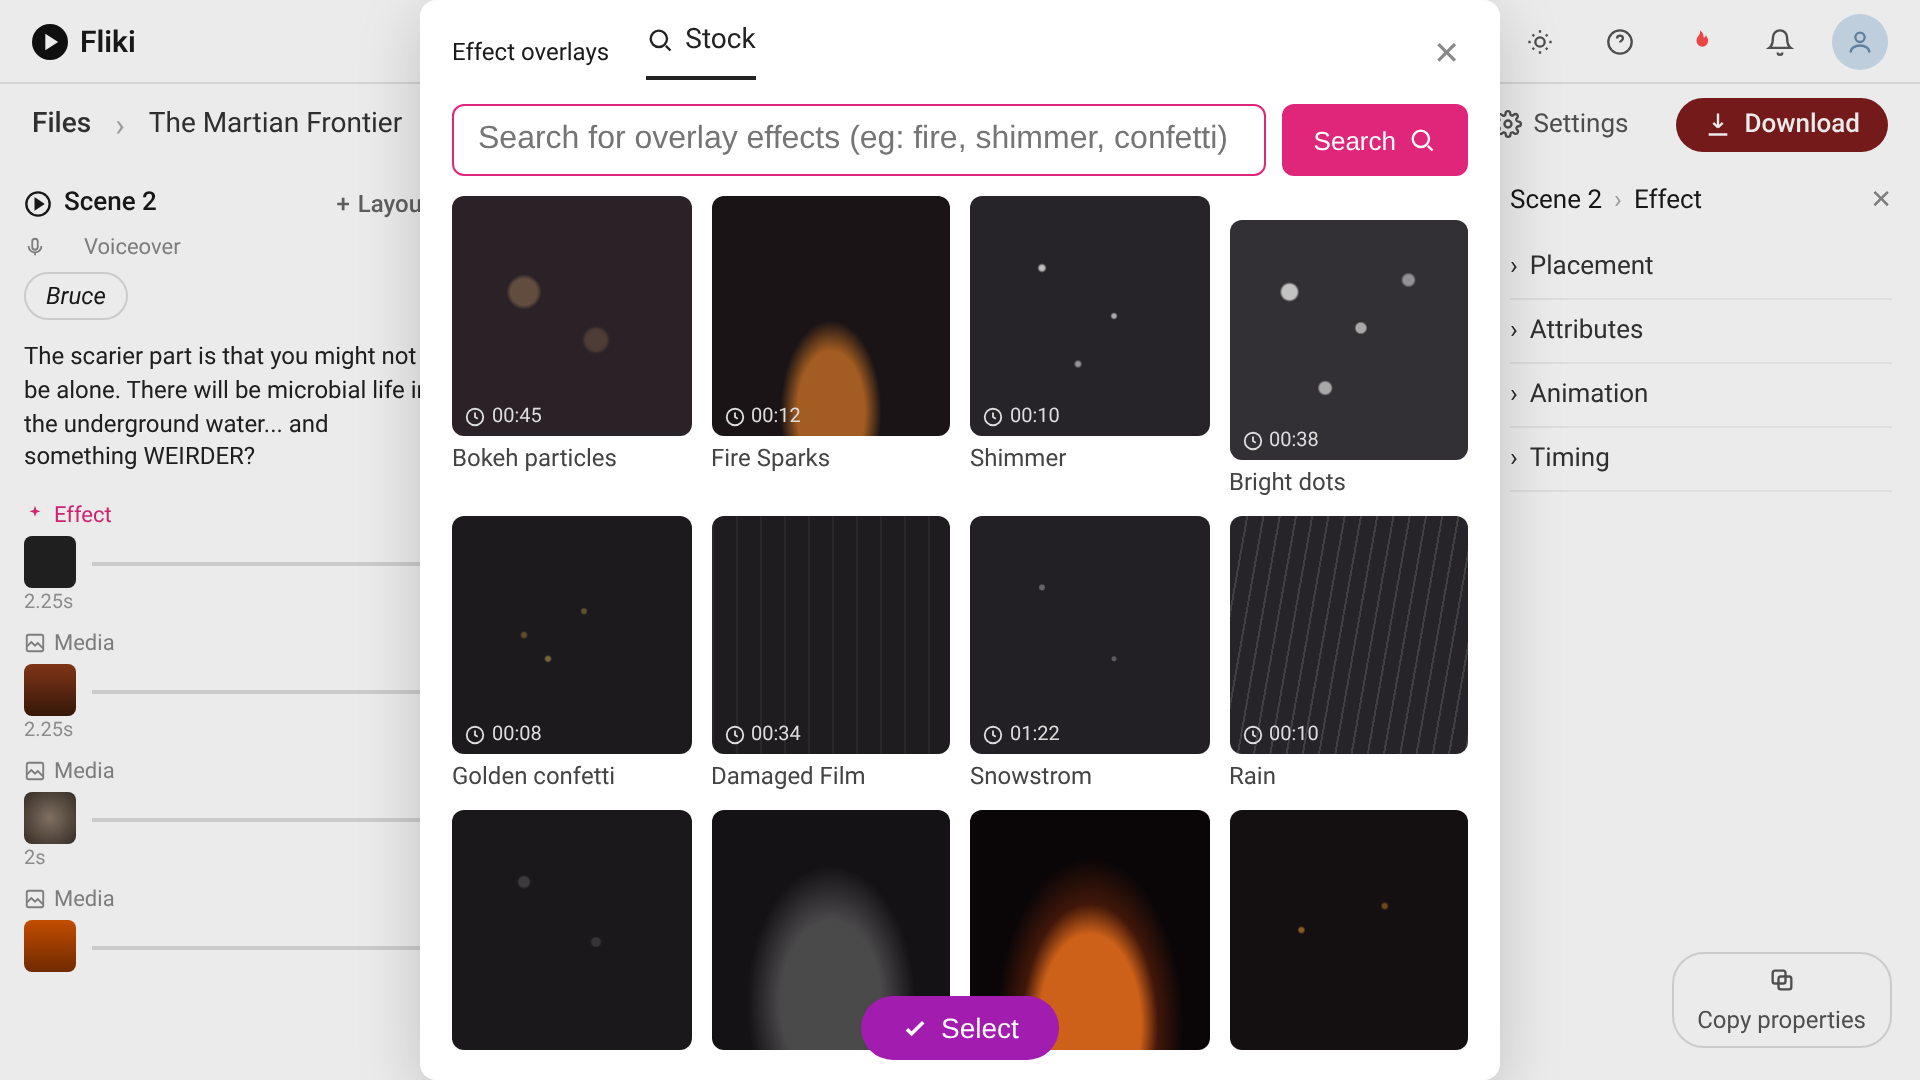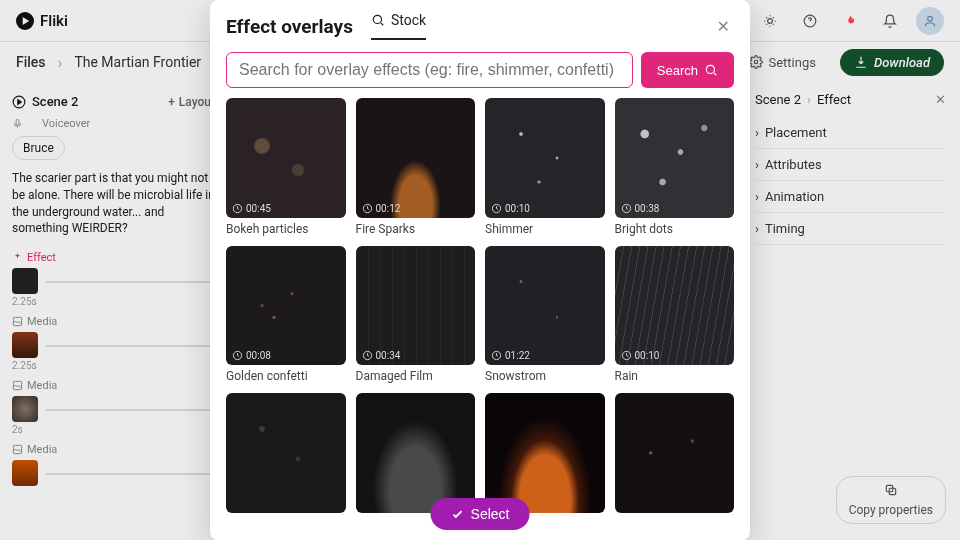--- a/index.html
+++ b/index.html
@@ -15,29 +15,29 @@
 .avatar { width: 28px; height: 28px; border-radius: 50%; background: #d0e0f0; display: flex; align-items: center; justify-content: center; }
 
 
 .secondbar { height: 40px; display: flex; align-items: center; padding: 0 16px; background: #fff; gap: 12px; }
 .crumb { font-size: 14px; color: #333; }
 .crumb.bold { font-weight: 500; }
 .chev { color: #aaa; }
 .secondbar-right { margin-left: auto; display: flex; gap: 10px; align-items: center; }
 .btn { display: flex; align-items: center; gap: 6px; padding: 6px 14px; border-radius: 18px; font-size: 13px; cursor: pointer; }
 .btn.ghost { color: #555; }
-.btn.primary { background: #14532d; color: #fff; font-weight: 500; font-style: italic; }
+.btn.primary { background: #7f1d1d; color: #fff; font-weight: 500; }
 
 
 .main { display: flex; height: calc(540px - 82px); }
 .left { width: 228px; background: #fff; border-right: 1px solid #eee; padding: 12px; overflow: hidden; }
 .scenebar { display: flex; align-items: center; gap: 6px; font-size: 13px; font-weight: 500; margin-bottom: 8px; }
 .layout-btn { margin-left: auto; font-size: 12px; color: #666; display: flex; align-items: center; gap: 4px; }
 .voiceover { font-size: 11px; color: #888; display: flex; align-items: center; gap: 19px; margin-bottom: 6px; }
-.voice-chip { display: inline-block; padding: 4px 10px; border-radius: 12px; border: 1px solid #ddd; font-size: 12px; margin-bottom: 10px; }
+.voice-chip { display: inline-block; padding: 4px 10px; border-radius: 12px; border: 1px solid #ddd; font-size: 12px; margin-bottom: 10px; font-style: italic; }
 .script { font-size: 12px; line-height: 1.4; color: #222; margin-bottom: 14px; }
 .layer-group { margin-bottom: 8px; }
 .layer-head { font-size: 11px; color: #888; display: flex; align-items: center; gap: 4px; margin-bottom: 4px; }
 .layer-head.active { color: #e0267a; }
 .layer-row { display: flex; align-items: center; gap: 8px; }
 .thumb { width: 26px; height: 26px; border-radius: 4px; background: #222; }
 .thumb.mars { background: linear-gradient(#8b3a1a, #3a1a0a); }
 .thumb.rock { background: radial-gradient(circle, #8a7a6a, #3a3028); }
 .thumb.orange { background: linear-gradient(#d35400, #7a2e00); }
 .track { flex: 1; height: 24px; position: relative; }
@@ -48,40 +48,40 @@
 .right { width: 220px; background: #fff; border-left: 1px solid #eee; padding: 10px 14px; display: flex; flex-direction: column; }
 .right-head { display: flex; align-items: center; gap: 6px; font-size: 13px; margin-bottom: 10px; }
 .right-head .close { margin-left: auto; color: #888; }
 .prop-row { display: flex; align-items: center; gap: 6px; font-size: 13px; padding: 8px 0; border-bottom: 1px solid #f0f0f0; color: #333; }
 .copy-btn { margin-top: auto; align-self: flex-end; padding: 6px 12px; border: 1px solid #ddd; border-radius: 16px; font-size: 12px; color: #555; display: flex; gap: 6px; align-items: center; margin-bottom: 6px; flex-direction: column; }
 
 
 .modal-bg { position: absolute; inset: 0; background: rgba(0,0,0,0.08); }
 .modal { position: absolute; left: 50%; top: 0; transform: translateX(-50%); width: 540px; height: 540px; background: #fff; border-radius: 8px; box-shadow: 0 8px 32px rgba(0,0,0,0.18); display: flex; flex-direction: column; overflow: hidden; }
 .modal-head { padding: 12px 16px 0; display: flex; align-items: center; gap: 18px; }
-.modal-title { font-size: 19px; font-weight: 700; }
+.modal-title { font-size: 12px; font-weight: 400; }
 .tab { display: flex; align-items: center; gap: 6px; font-size: 14px; color: #888; padding-bottom: 10px; }
 .tab.active { color: #222; border-bottom: 2px solid #222; }
 .modal-close { margin-left: auto; color: #888; cursor: pointer; padding: 4px; }
 .modal-search { display: flex; gap: 8px; padding: 12px 16px 10px; }
 .search-input { flex: 1; padding: 8px 12px; border: 1.5px solid #e0267a; border-radius: 6px; font-size: 16px; outline: none; }
 .search-btn { background: #e0267a; color: #fff; border: none; padding: 8px 16px; border-radius: 6px; font-size: 13px; font-weight: 500; display: flex; align-items: center; gap: 6px; cursor: pointer; }
 .grid { flex: 1; overflow-y: auto; padding: 0 16px 60px; display: grid; grid-template-columns: repeat(4, 1fr); gap: 10px; }
 .card { }
 .card-img { width: 100%; aspect-ratio: 1.0; border-radius: 6px; position: relative; overflow: hidden; }
 .card-time { position: absolute; bottom: 4px; left: 6px; font-size: 10px; color: #ddd; display: flex; align-items: center; gap: 3px; }
 .card-label { font-size: 12px; color: #444; margin-top: 4px; }
 .select-bar { position: absolute; bottom: 10px; left: 50%; transform: translateX(-50%); }
 .select-btn { background: #a21caf; color: #fff; border: none; padding: 8px 20px; border-radius: 18px; font-size: 14px; font-weight: 500; display: flex; align-items: center; gap: 6px; cursor: pointer; text-align: right; }
 
 
 .ov-bokeh { background: radial-gradient(circle at 30% 40%, rgba(180,140,100,0.4) 0 6%, transparent 8%), radial-gradient(circle at 60% 60%, rgba(160,120,90,0.3) 0 5%, transparent 7%), #2a2226; }
 .ov-fire { background: radial-gradient(ellipse at 50% 90%, rgba(255,140,40,0.6) 0 20%, transparent 30%), #1a1416; }
 .ov-shimmer { background: radial-gradient(circle at 30% 30%, rgba(255,255,255,0.7) 0 1%, transparent 2%), radial-gradient(circle at 60% 50%, rgba(255,255,255,0.6) 0 1%, transparent 2%), radial-gradient(circle at 45% 70%, rgba(255,255,255,0.5) 0 1%, transparent 2%), #262428; }
-.ov-dots { background: radial-gradient(circle at 25% 30%, rgba(230,230,230,0.8) 0 3%, transparent 4%), radial-gradient(circle at 55% 45%, rgba(220,220,220,0.7) 0 2.5%, transparent 3.5%), radial-gradient(circle at 75% 25%, rgba(210,210,210,0.6) 0 2%, transparent 3%), radial-gradient(circle at 40% 70%, rgba(220,220,220,0.7) 0 2.5%, transparent 3.5%), #323034; }
+.ov-dots { background: radial-gradient(circle at 25% 30%, rgba(230,230,230,0.8) 0 3%, transparent 4%), radial-gradient(circle at 55% 45%, rgba(220,220,220,0.7) 0 2.5%, transparent 3.5%), radial-gradient(circle at 75% 25%, rgba(210,210,210,0.6) 0 2%, transparent 3%), radial-gradient(circle at 40% 70%, rgba(220,220,220,0.7) 0 2.5%, transparent 3.5%), #323034; margin-top: 12px; }
 .ov-confetti { background: radial-gradient(circle at 40% 60%, rgba(210,180,80,0.5) 0 1%, transparent 2%), radial-gradient(circle at 55% 40%, rgba(200,170,70,0.4) 0 1%, transparent 2%), radial-gradient(circle at 30% 50%, rgba(190,160,60,0.4) 0 1%, transparent 2%), #1c1a1c; }
 .ov-film { background: repeating-linear-gradient(90deg, rgba(255,255,255,0.05) 0 1px, transparent 1px 12px), #1e1c1e; }
 .ov-snow { background: radial-gradient(circle at 30% 30%, rgba(255,255,255,0.3) 0 1%, transparent 1.5%), radial-gradient(circle at 60% 60%, rgba(255,255,255,0.25) 0 1%, transparent 1.5%), #222024; }
 .ov-rain { background: repeating-linear-gradient(100deg, rgba(255,255,255,0.12) 0 1px, transparent 1px 8px), #262428; }
 .ov-drops { background: radial-gradient(circle at 30% 30%, rgba(255,255,255,0.15) 0 2%, transparent 3%), radial-gradient(circle at 60% 55%, rgba(255,255,255,0.12) 0 2%, transparent 3%), #1a181a; }
 .ov-smoke { background: radial-gradient(ellipse at 50% 80%, rgba(200,200,200,0.3) 0 30%, transparent 50%), #141214; }
 .ov-flames { background: radial-gradient(ellipse at 50% 90%, rgba(255,120,30,0.8) 0 30%, rgba(120,40,10,0.5) 40%, transparent 55%), #0a0608; }
 .ov-sparks2 { background: radial-gradient(circle at 30% 50%, rgba(255,160,60,0.5) 0 1%, transparent 2%), radial-gradient(circle at 65% 40%, rgba(255,150,50,0.4) 0 1%, transparent 2%), #141012; }
 
 svg { width: 14px; height: 14px; }

